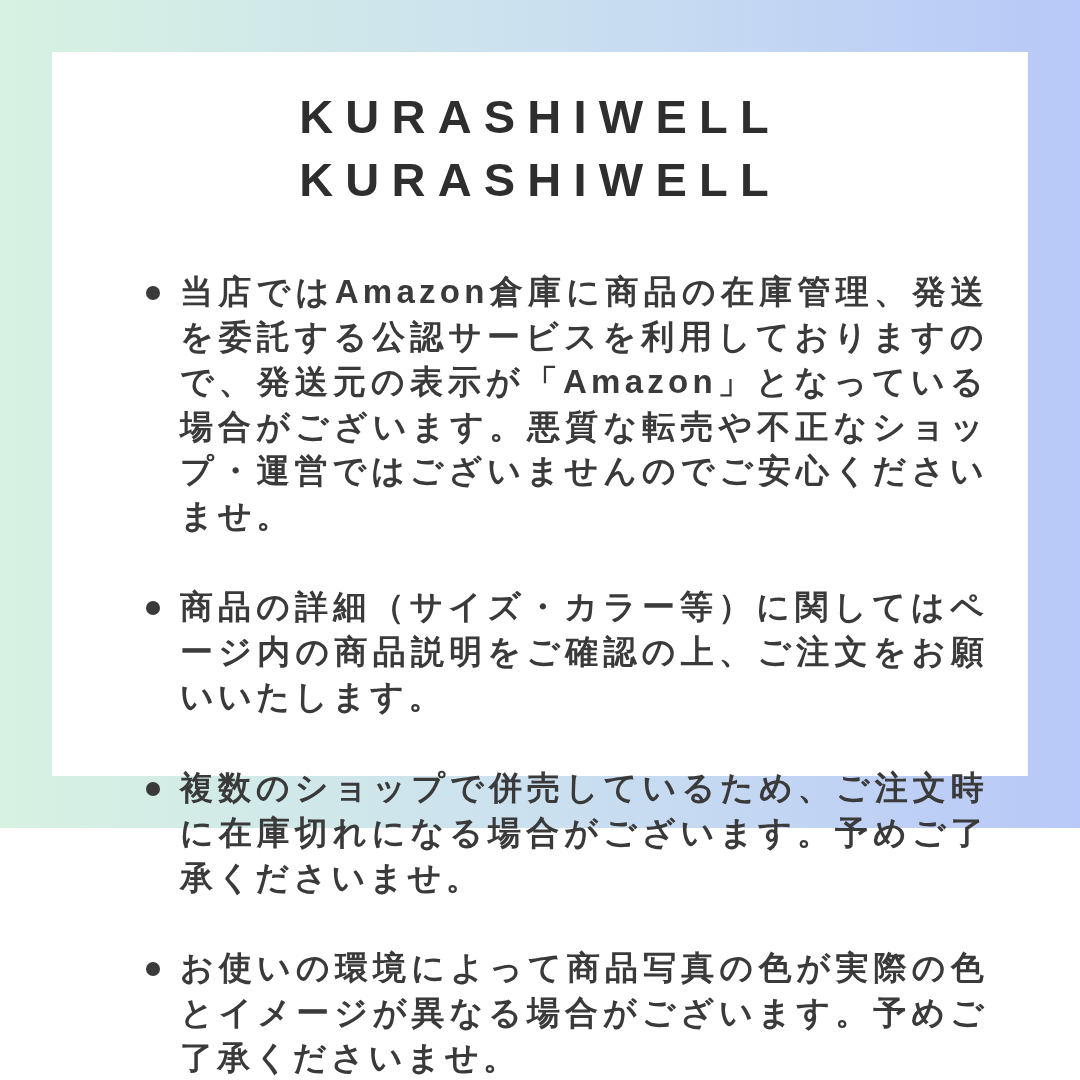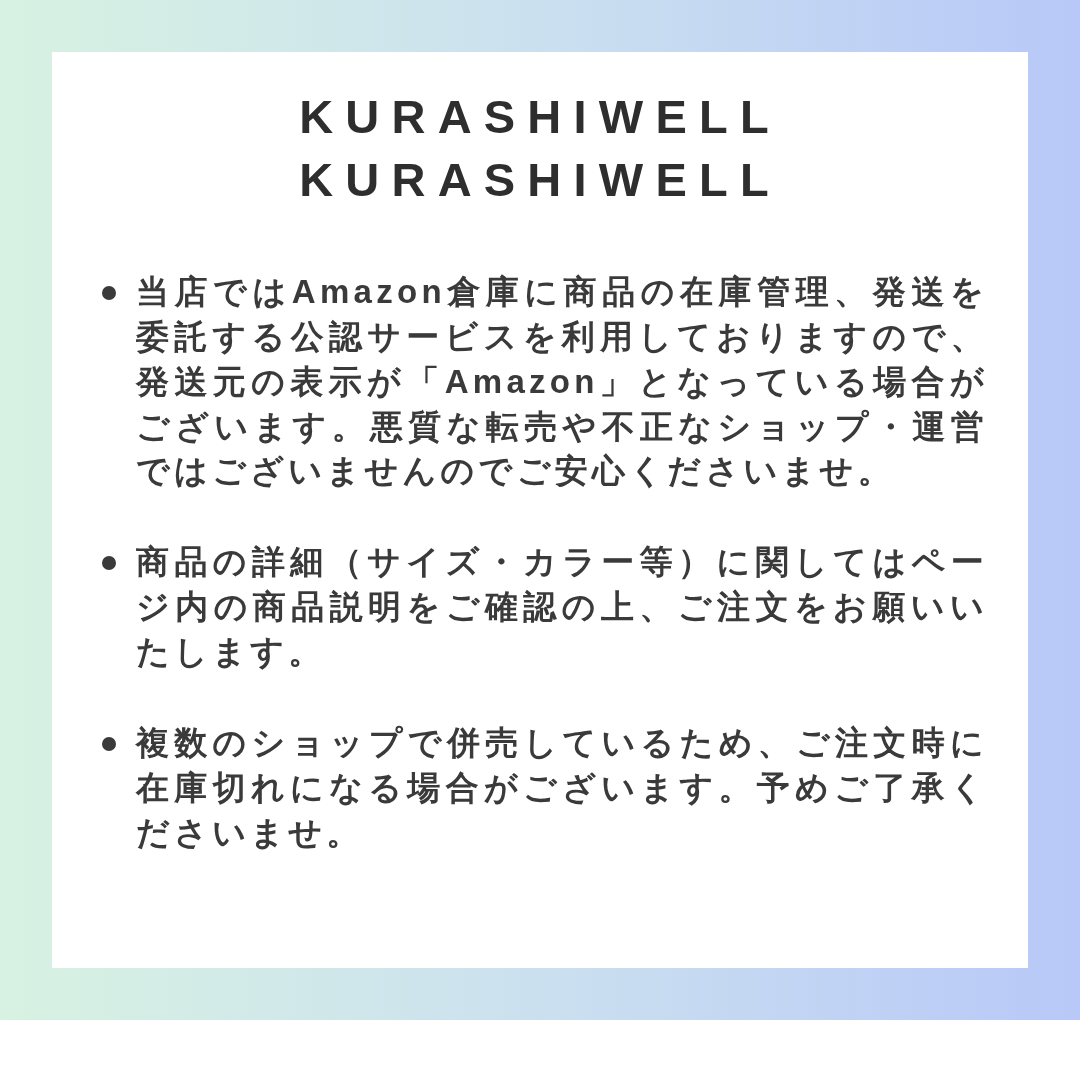--- a/index.html
+++ b/index.html
@@ -4,21 +4,21 @@
 <style>
   * { margin: 0; padding: 0; box-sizing: border-box; }
   html, body { width: 1080px; height: 1080px; }
   body {
     font-family: "Liberation Sans", "DejaVu Sans", sans-serif;
     overflow: hidden;
   }
   .stage {
     position: relative;
     width: 1080px;
-    height: 1020px;
+    height: 828px;
     background: linear-gradient(90deg,
       var(--grad-left, #d7f2e2) 0%,
       var(--grad-middle, #cbe0ef) 50%,
       var(--grad-right, #b8c8f8) 100%);
   }
   .card {
     position: absolute;
     left: 52px; top: 52px; right: 52px; bottom: 52px;
     background: var(--card-bg, #ffffff);
   }
@@ -30,20 +30,21 @@
     font-weight: 700;
     letter-spacing: 0.26em;
     line-height: 1.34;
   }
   .title .line { display: block; white-space: nowrap; }
   .notices {
     list-style: none;
     margin-top: 58px;
     padding: 0 40px 0 50px;
     color: var(--body-color, #3a3a3a);
+    margin-left: 44px;
   }
   .notice {
     display: flex;
     align-items: flex-start;
     margin-bottom: 46px;
   }
   .dot {
     flex: 0 0 auto;
     width: 14px;
     height: 14px;
@@ -78,16 +79,20 @@
         <span class="notice-text">当店ではAmazon倉庫に商品の在庫管理、発送を委託する公認サービスを利用しておりますので、発送元の表示が「Amazon」となっている場合がございます。悪質な転売や不正なショップ・運営ではございませんのでご安心くださいませ。</span>
       </li>
       <li class="notice">
         <span class="dot"></span>
         <span class="notice-text">商品の詳細（サイズ・カラー等）に関してはページ内の商品説明をご確認の上、ご注文をお願いいたします。</span>
       </li>
       <li class="notice">
         <span class="dot"></span>
         <span class="notice-text">複数のショップで併売しているため、ご注文時に在庫切れになる場合がございます。予めご了承くださいませ。</span>
       </li>
+      <li class="notice">
+        <span class="dot"></span>
+        <span class="notice-text">お使いの環境によって商品写真の色が実際の色とイメージが異なる場合がございます。予めご了承くださいませ。</span>
+      </li>
     </ul>
 
   </div>
 </div>
 
 </body></html>

